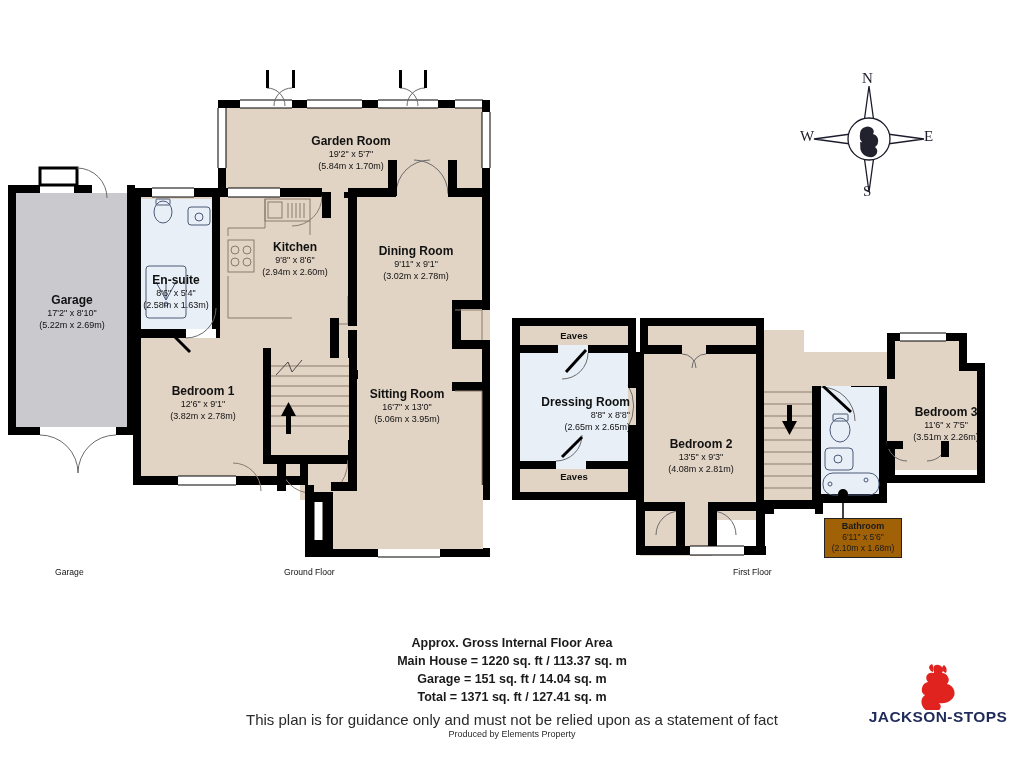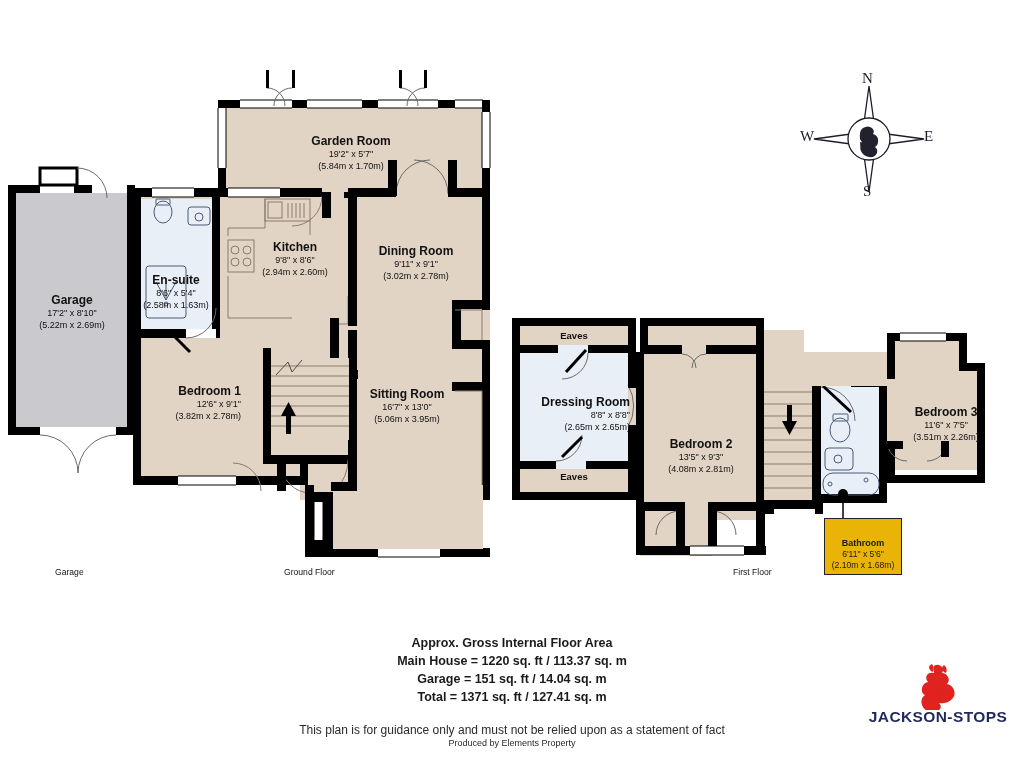--- a/index.html
+++ b/index.html
@@ -28,37 +28,37 @@
     font-size:9px;color:#111;
   }
   .rlabel .rn{font-weight:bold;font-size:12px;display:block;}
   .rlabel .rd{display:block;font-size:9px;}
 
   .eaves{
     position:absolute;text-align:center;font-weight:bold;font-size:9.5px;color:#111;
   }
 
   .boxlabel{
-    position:absolute;text-align:center;border:1px solid #222;background:#eab308;
-    padding:19px 4px 3px;line-height:1.25;
+    position:absolute;text-align:center;border:1px solid #222;background:#a16207;
+    padding:2px 4px 3px;line-height:1.25;
   }
   .boxlabel .rn{font-weight:bold;font-size:9px;display:block;}
   .boxlabel .rd{display:block;font-size:8.6px;}
 
   
   .fcap{position:absolute;font-size:8.6px;color:#111;}
 
   
   .compass{position:absolute;left:800px;top:72px;width:138px;height:134px;}
   .compass .cl{position:absolute;font-family:"Liberation Serif", serif;font-size:15px;color:#1b1b2b;}
 
   
   .footer{position:absolute;left:0;top:634px;width:1024px;text-align:center;}
   .footer .f1{font-size:12.5px;font-weight:bold;line-height:1.45;}
-  .footer .f2{font-size:12px;color:#2a2a2a;margin-top:16px;}
+  .footer .f2{font-size:15px;color:#2a2a2a;margin-top:4px;}
   .footer .f3{font-size:9px;color:#2a2a2a;margin-top:1px;}
 
   
   .logo{position:absolute;left:868px;top:664px;width:140px;height:68px;}
   .logo .lt{
     position:absolute;left:0;top:44px;width:140px;text-align:center;
     font-size:15.5px;font-weight:bold;color:#1f2a5a;letter-spacing:.4px;
   }
 </style>
 </head>
@@ -469,21 +469,21 @@
     <span class="rd">9'8" x 8'6"</span>
     <span class="rd">(2.94m x 2.60m)</span>
   </div>
 
   <div class="rlabel" style="left:360px;top:244px;width:112px;">
     <span class="rn">Dining Room</span>
     <span class="rd">9'11" x 9'1"</span>
     <span class="rd">(3.02m x 2.78m)</span>
   </div>
 
-  <div class="rlabel" style="left:131px;top:384px;width:110px;text-align:right;">
+  <div class="rlabel" style="left:148px;top:384px;width:110px;">
     <span class="rn">Bedroom 1</span>
     <span class="rd">12'6" x 9'1"</span>
     <span class="rd">(3.82m x 2.78m)</span>
   </div>
 
   <div class="rlabel" style="left:348px;top:387px;width:118px;">
     <span class="rn">Sitting Room</span>
     <span class="rd">16'7" x 13'0"</span>
     <span class="rd">(5.06m x 3.95m)</span>
   </div>

